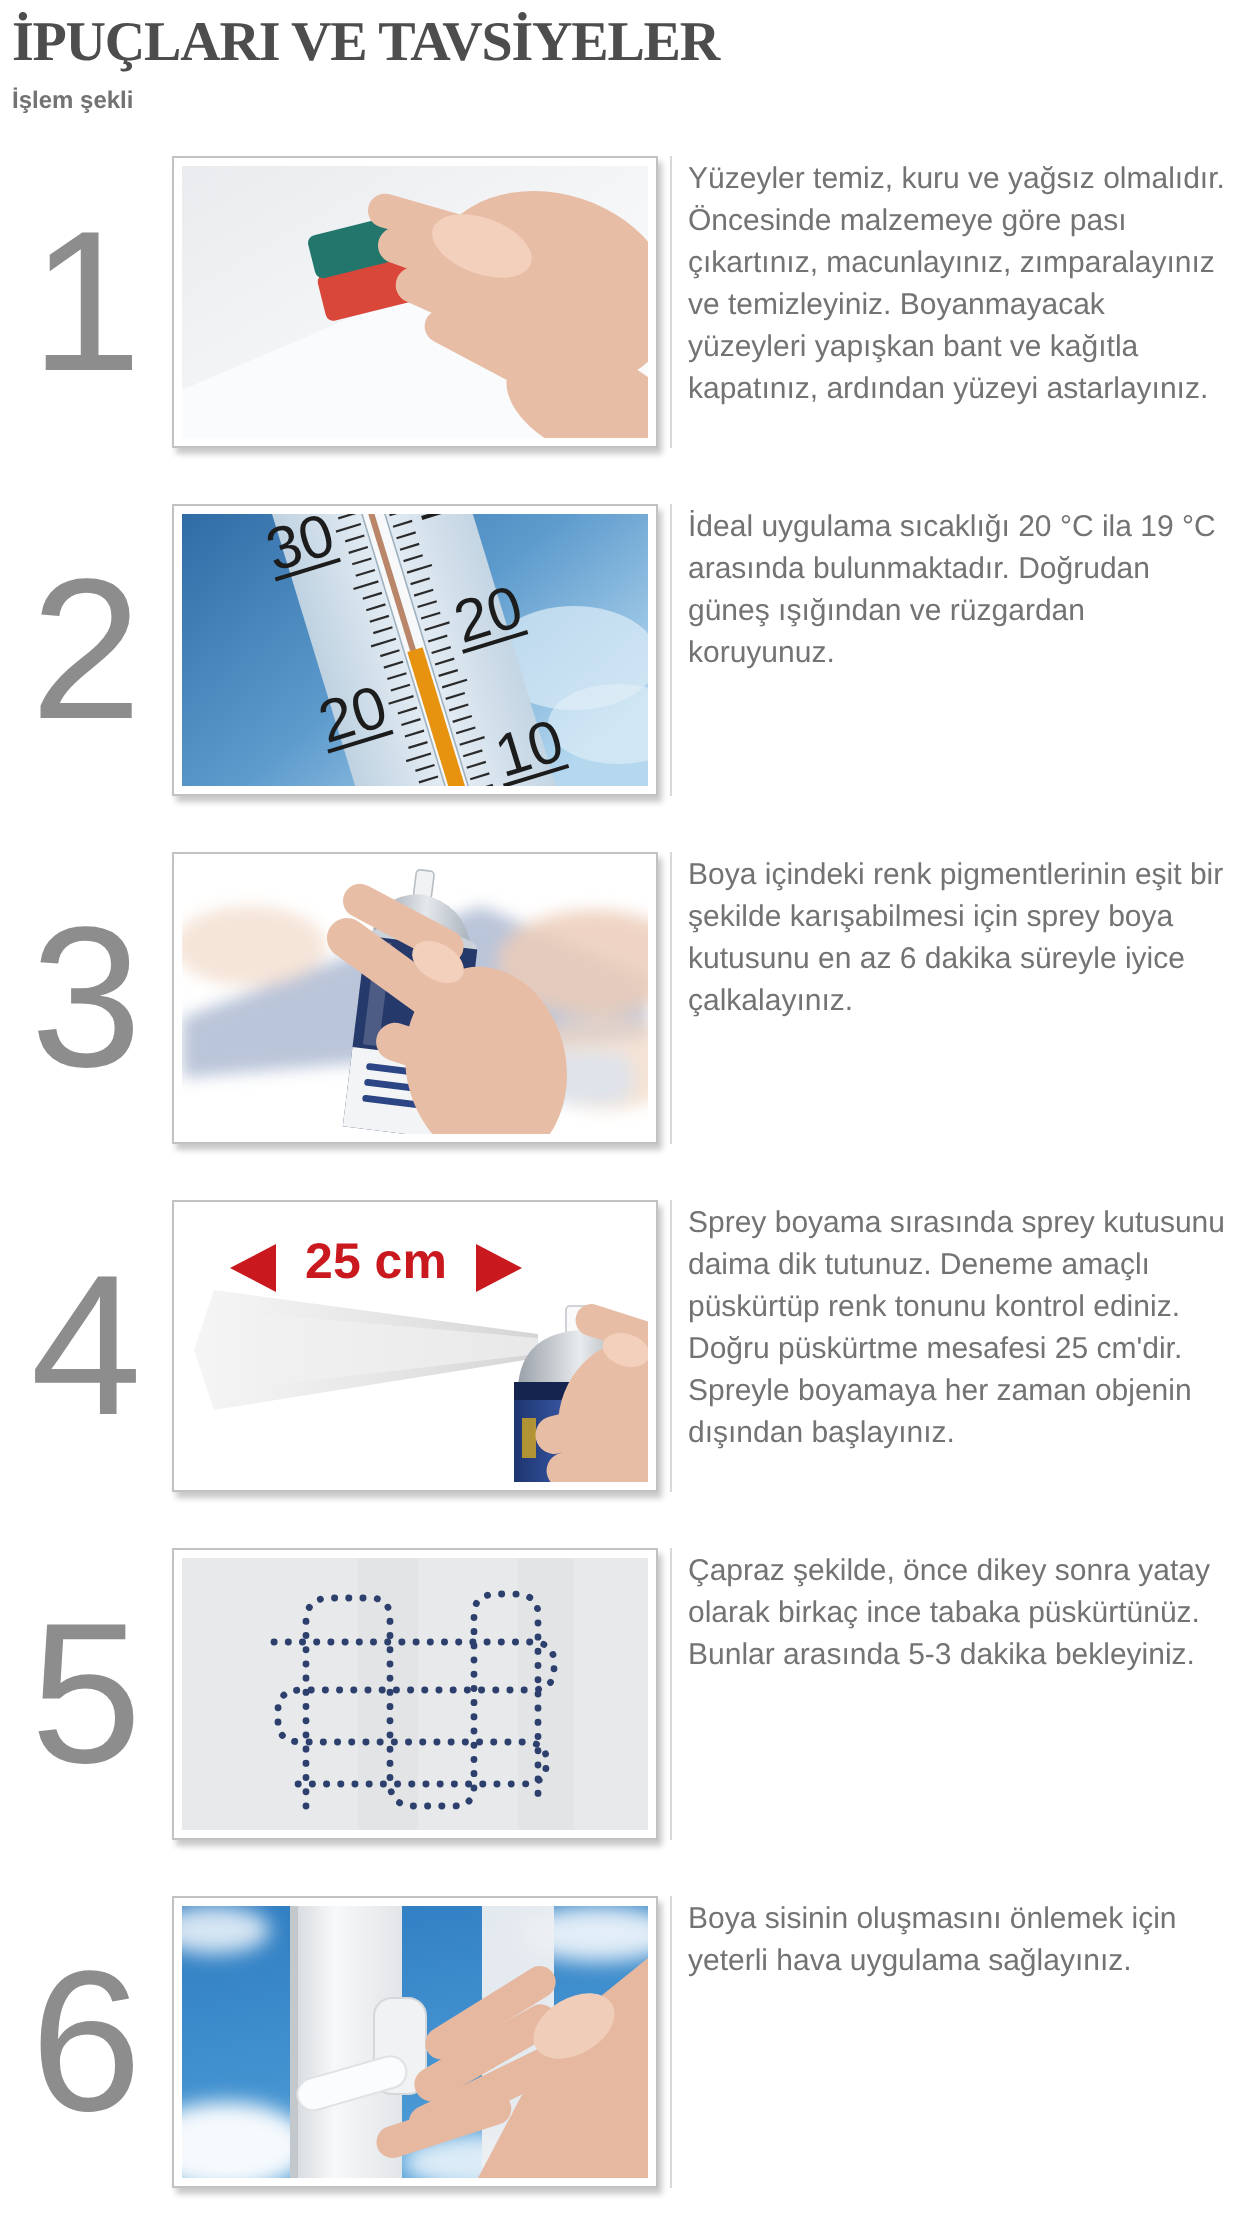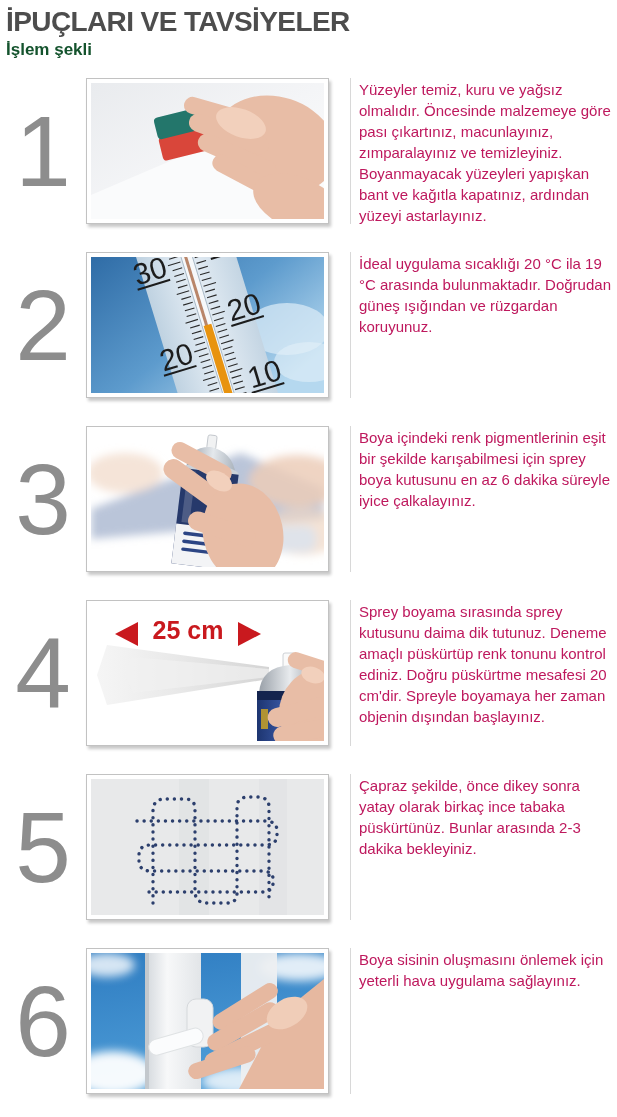--- a/index.html
+++ b/index.html
@@ -4,39 +4,39 @@
 <style>
   html,body{margin:0;padding:0;background:#fff;}
   body{
     width:617px;height:1117px;overflow:hidden;
     font-family:"Liberation Sans",sans-serif;
     -webkit-font-smoothing:antialiased;
   }
   .header{box-sizing:border-box;height:78px;padding:6px 10px 0 6px;}
   .page-title{
     margin:0;font-size:28px;font-weight:bold;color:#4d4d4d;
-    letter-spacing:-0.6px;line-height:32px;
+    letter-spacing:-0.6px;line-height:32px;font-family:Liberation Serif, serif;
   }
   .page-subtitle{
-    margin:2px 0 10px 0;font-size:17px;font-weight:bold;color:#14532d;line-height:20px;
+    margin:2px 0 10px 0;font-size:12px;font-weight:bold;color:#737373;line-height:20px;
   }
   .step-row{display:flex;height:146px;margin-bottom:28px;}
   .step-number{
     width:86px;flex:0 0 86px;display:flex;align-items:center;justify-content:center;
     font-size:100px;line-height:1;color:#8d8d8d;
   }
   .step-figure{
     flex:0 0 243px;width:243px;height:146px;box-sizing:border-box;
     background:#fff;border:1px solid #c2c2c2;padding:4px;
     box-shadow:2px 3px 3px rgba(0,0,0,0.22);
   }
   .step-figure svg{display:block;width:100%;height:100%;}
   .step-text{
-    flex:1;margin-left:21px;border-left:1px solid #d8d8d8;
-    padding:1px 4px 0 8px;font-size:15px;line-height:21px;color:#be185d;
+    flex:1;margin-left:6px;border-left:1px solid #d8d8d8;
+    padding:1px 4px 0 8px;font-size:15px;line-height:21px;color:#737373;
   }
 </style>
 </head>
 <body>
 
 <div class="header">
   <h1 class="page-title">İPUÇLARI VE TAVSİYELER</h1>
   <h2 class="page-subtitle">İşlem şekli</h2>
 </div>
 
@@ -198,37 +198,37 @@
       </g>
       <g fill="#e8bda6">
         <ellipse cx="230" cy="108" rx="42" ry="44"></ellipse>
         <rect x="196" y="52" width="48" height="16" rx="8" transform="rotate(18 220 60)"></rect>
         <rect x="176" y="98" width="62" height="19" rx="9.5" transform="rotate(-14 206 107)"></rect>
         <rect x="182" y="118" width="56" height="18" rx="9" transform="rotate(-10 210 127)"></rect>
         <ellipse cx="222" cy="70" rx="12" ry="8" transform="rotate(18 222 70)" fill="#f2d0bc"></ellipse>
       </g>
     </svg>
   </div>
-  <div class="step-text">Sprey boyama sırasında sprey kutusunu daima dik tutunuz. Deneme amaçlı püskürtüp renk tonunu kontrol ediniz. Doğru püskürtme mesafesi 20 cm'dir. Spreyle boyamaya her zaman objenin dışından başlayınız.</div>
+  <div class="step-text">Sprey boyama sırasında sprey kutusunu daima dik tutunuz. Deneme amaçlı püskürtüp renk tonunu kontrol ediniz. Doğru püskürtme mesafesi 25 cm'dir. Spreyle boyamaya her zaman objenin dışından başlayınız.</div>
 </div>
 
 <div class="step-row">
   <div class="step-number">5</div>
   <div class="step-figure">
     <svg viewBox="0 0 233 136" preserveAspectRatio="none">
       <rect width="233" height="136" fill="#e8e9ea"></rect>
       <rect x="88" y="0" width="30" height="136" fill="#dfe1e3" opacity="0.7"></rect>
       <rect x="168" y="0" width="28" height="136" fill="#dfe1e3" opacity="0.6"></rect>
       <g fill="none" stroke="#2c3f6d" stroke-width="3.4" stroke-linecap="round" stroke-dasharray="0.1 7">
         <path d="M62,124 V32 Q62,20 74,20 H94 Q104,20 104,30 V112 Q104,124 116,124 H136 Q146,124 146,114 V28 Q146,18 158,18 H166 Q178,18 178,28 V120"></path>
         <path d="M46,42 H174 Q186,42 186,52 V56 Q186,66 174,66 H60 Q48,66 48,76 V82 Q48,92 60,92 H170 Q182,92 182,100 V104 Q182,113 170,113 H58"></path>
       </g>
     </svg>
   </div>
-  <div class="step-text">Çapraz şekilde, önce dikey sonra yatay olarak birkaç ince tabaka püskürtünüz. Bunlar arasında 2-3 dakika bekleyiniz.</div>
+  <div class="step-text">Çapraz şekilde, önce dikey sonra yatay olarak birkaç ince tabaka püskürtünüz. Bunlar arasında 5-3 dakika bekleyiniz.</div>
 </div>
 
 <div class="step-row">
   <div class="step-number">6</div>
   <div class="step-figure">
     <svg viewBox="0 0 233 136" preserveAspectRatio="none">
       <defs>
         <linearGradient id="g6sky" x1="0" y1="0" x2="0.3" y2="1">
           <stop offset="0" stop-color="#2e7cc1"></stop>
             <stop offset="1" stop-color="#4f9ed8"></stop>

